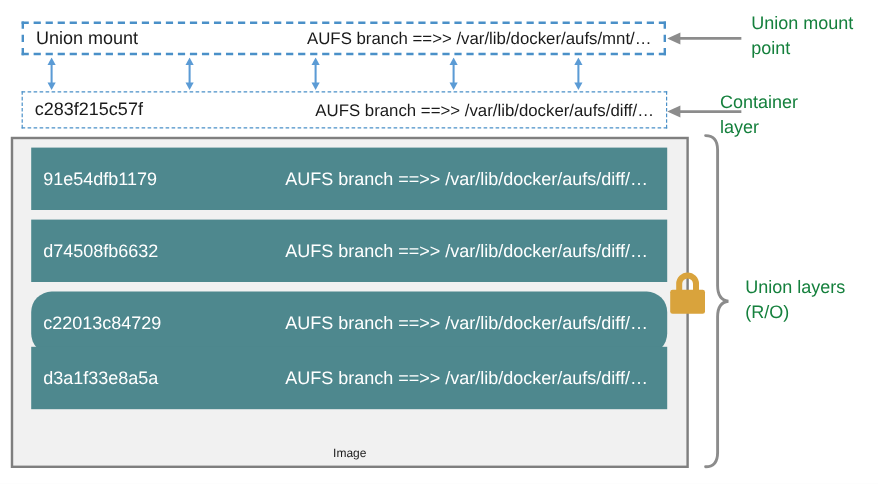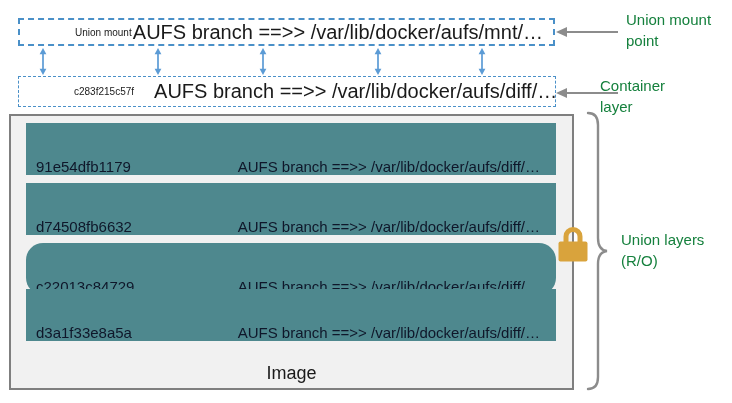--- a/index.html
+++ b/index.html
@@ -7,38 +7,38 @@
     position:relative;width:732px;height:403px;background:#ffffff;
     font-family:"Liberation Sans",sans-serif;color:#1a1a1a;overflow:hidden;
   }
   
   .dashed-box{
     position:absolute;box-sizing:border-box;display:flex;align-items:center;
     justify-content:space-between;background:#ffffff;
   }
   .box-union{left:18px;top:18px;width:537px;height:28px;border:2px dashed #4A90C8;padding:0 10px;}
   .box-container{left:18px;top:76px;width:538px;height:31px;border:1.5px dashed #4A90C8;padding:0 10px;gap:20px;}
-  .box-label{font-size:10px;white-space:nowrap;margin-left:45px;}
-  .box-branch{font-size:20px;white-space:nowrap;}
+  .box-label{font-size:15px;white-space:nowrap;}
+  .box-branch{font-size:14px;white-space:nowrap;}
   
   .outer-box{
     position:absolute;left:9px;top:114px;width:565px;height:276px;box-sizing:border-box;
     background:#F1F1F1;border:2px solid #7F7F7F;
   }
   .layer-row{
     position:absolute;left:15px;width:530px;height:52px;background:#4E888E;
-    display:flex;align-items:flex-end;justify-content:space-between;
-    padding:0 16px 0 10px;box-sizing:border-box;color:#0f172a;
+    display:flex;align-items:center;justify-content:space-between;
+    padding:0 16px 0 10px;box-sizing:border-box;color:#ffffff;
   }
   .row-0{top:7px;} .row-1{top:67px;} .row-2{top:127px;border-radius:17px;} .row-3{top:173px;}
   .layer-id{font-size:15px;white-space:nowrap;}
   .layer-branch{font-size:15px;white-space:nowrap;}
   .image-caption{
     position:absolute;left:0;bottom:4px;width:100%;text-align:center;
-    font-size:18px;color:#1a1a1a;
+    font-size:10px;color:#1a1a1a;
   }
   
   .annotation{
     position:absolute;font-size:15px;line-height:21px;color:#15803d;
   }
   .ann-union{left:626px;top:9px;width:92px;}
   .ann-container{left:600px;top:75px;width:85px;}
   .ann-image-layers{left:621px;top:229px;width:102px;}
   
   .svg-abs{position:absolute;display:block;}

